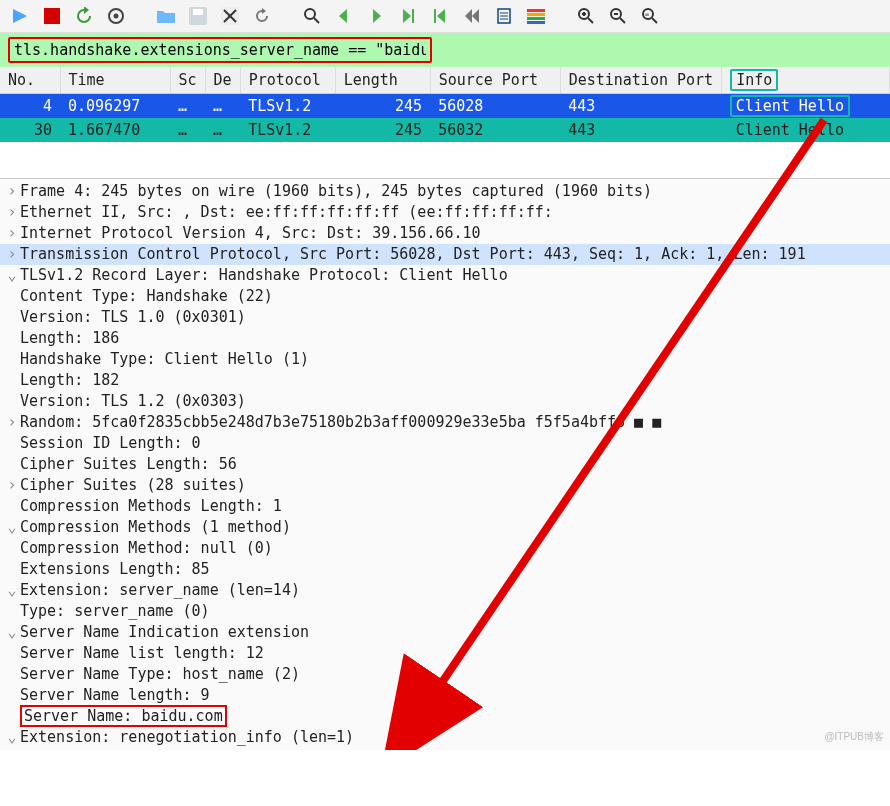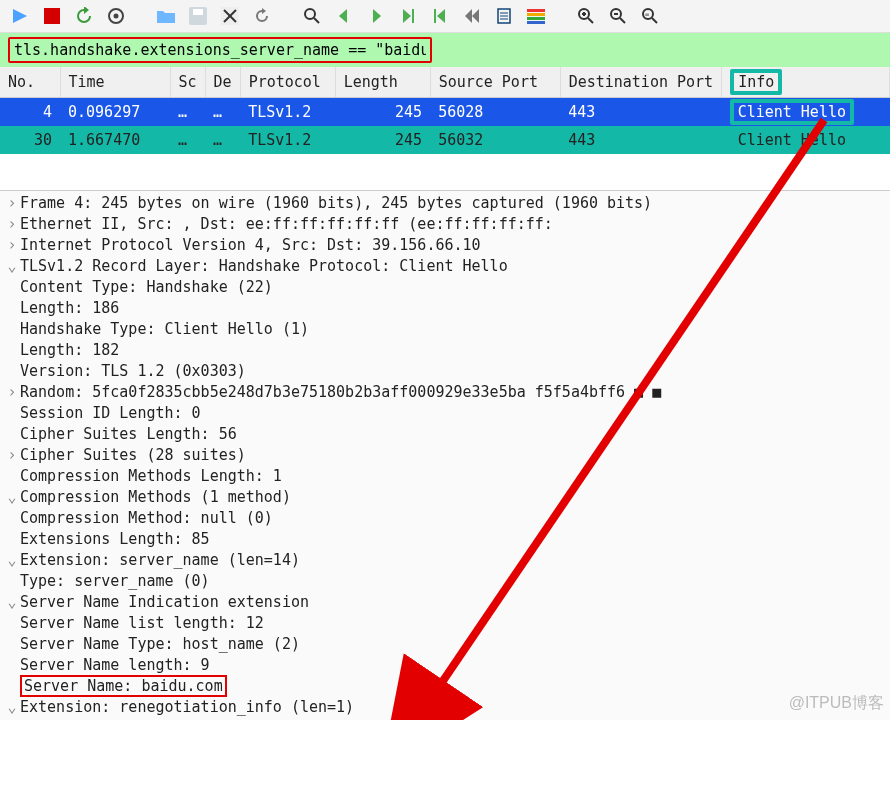--- a/index.html
+++ b/index.html
@@ -64,21 +64,21 @@
   .col-time { width:110px; }
   .col-sc { width:26px; }
   .col-de { width:26px; }
   .col-proto { width:95px; }
   .col-len { width:95px; text-align:right; }
   .col-sport { width:130px; }
   .col-dport { width:155px; }
   .row-sel { background:#1a56e8; color:#fff; }
   .row-norm { background:#14b8a6; }
   .info-hl {
-    border:4px solid #14b8a6;
+    border:2px solid #14b8a6;
     border-radius:2px;
     padding:0 4px;
     display:inline-block;
   }
   .detail-pane {
     margin-top: 36px;
     border-top:1px solid #ccc;
     background:#fafafa;
     font-family: inherit;
     font-size: 15px;
@@ -88,21 +88,21 @@
   .detail-pane .line { padding: 0 4px; white-space: nowrap; }
   .detail-pane .sel { background:#cfe3ff; }
   .tog { display:inline-block; width:16px; color:#888; text-align:center; }
   .ind1 { padding-left: 20px; }
   .ind2 { padding-left: 40px; }
   .ind3 { padding-left: 60px; }
   .ind4 { padding-left: 80px; }
   .ind5 { padding-left: 100px; }
   .sn-hl { border:2px solid #e30000; border-radius:0; padding:0 2px; }
   .watermark {
-    position:absolute; right:6px; bottom:6px; color:#bbb; font-size:16px; font-family:sans-serif;
+    position:absolute; right:6px; bottom:6px; color:#bbb; font-size:10px; font-family:sans-serif;
   }
   svg.arrow { position:absolute; top:70px; left:0; pointer-events:none; }
 </style>
 </head>
 <body>
 
 <div class="toolbar">
   <span class="tb-icon">
       <svg width="18" height="18">
         <polygon points="2,2 16,9 2,16" fill="#4aa3ff"></polygon>
@@ -267,22 +267,24 @@
         <td class="col-dport">443</td>
         <td><span class="info-hl">Client Hello</span></td>
       </tr>
     </tbody>
 </table>
 
 <div class="detail-pane">
   <div class="line"><span class="tog">›</span><span>Frame 4: 245 bytes on wire (1960 bits), 245 bytes captured (1960 bits)</span></div>
   <div class="line"><span class="tog">›</span><span>Ethernet II, Src:                                    , Dst: ee:ff:ff:ff:ff:ff (ee:ff:ff:ff:ff:</span></div>
   <div class="line"><span class="tog">›</span><span>Internet Protocol Version 4, Src:               Dst: 39.156.66.10</span></div>
+  <div class="line sel"><span class="tog">›</span><span>Transmission Control Protocol, Src Port: 56028, Dst Port: 443, Seq: 1, Ack: 1, Len: 191</span></div>
   <div class="line ind1"><span class="tog">⌄</span><span>TLSv1.2 Record Layer: Handshake Protocol: Client Hello</span></div>
   <div class="line ind2"><span class="tog"> </span><span>Content Type: Handshake (22)</span></div>
+  <div class="line ind2"><span class="tog"> </span><span>Version: TLS 1.0 (0x0301)</span></div>
   <div class="line ind2"><span class="tog"> </span><span>Length: 186</span></div>
   <div class="line ind3"><span class="tog"> </span><span>Handshake Type: Client Hello (1)</span></div>
   <div class="line ind3"><span class="tog"> </span><span>Length: 182</span></div>
   <div class="line ind3"><span class="tog"> </span><span>Version: TLS 1.2 (0x0303)</span></div>
   <div class="line ind3"><span class="tog">›</span><span>Random: 5fca0f2835cbb5e248d7b3e75180b2b3aff000929e33e5ba f5f5a4bff6 ■ ■</span></div>
   <div class="line ind3"><span class="tog"> </span><span>Session ID Length: 0</span></div>
   <div class="line ind3"><span class="tog"> </span><span>Cipher Suites Length: 56</span></div>
   <div class="line ind3"><span class="tog">›</span><span>Cipher Suites (28 suites)</span></div>
   <div class="line ind3"><span class="tog"> </span><span>Compression Methods Length: 1</span></div>
   <div class="line ind3"><span class="tog">⌄</span><span>Compression Methods (1 method)</span></div>

